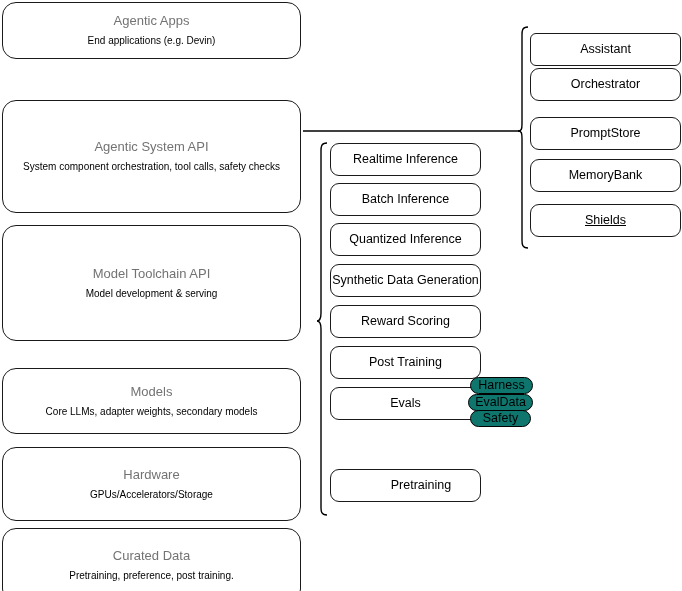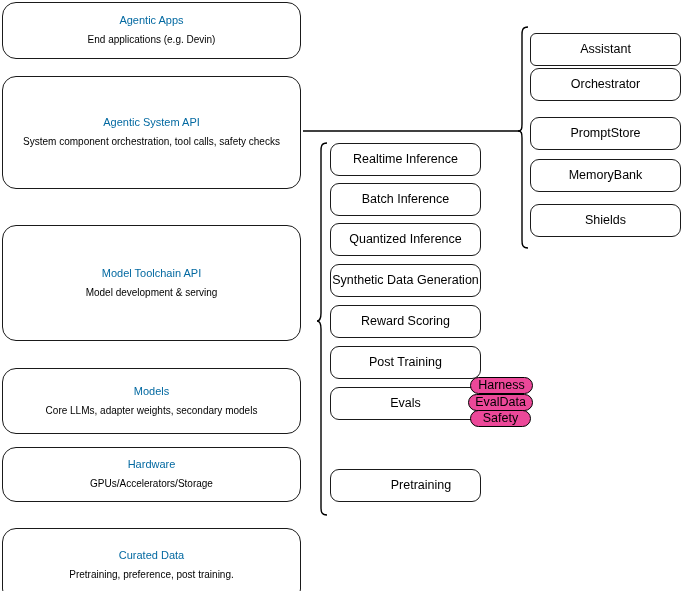--- a/index.html
+++ b/index.html
@@ -33,22 +33,22 @@
     text-align: center;
     line-height: 1.25;
   }
   
   .layer {
     border-radius: 14px;
     left: 2px;
     width: 299px;
   }
   .layer .title {
-    font-size: 11px;
-    color: #0369a1;
+    font-size: 13px;
+    color: #737373;
   }
   .layer .subtitle {
     font-size: 10px;
     color: #000;
     margin-top: 6px;
   }
   
   .cap {
     border-radius: 9px;
     height: 33px;
@@ -61,21 +61,21 @@
   .cap-right {
     left: 530px;
     width: 151px;
   }
   
   .pill {
     position: absolute;
     box-sizing: border-box;
     border: 1.5px solid #000;
     border-radius: 999px;
-    background: #ec4899;
+    background: #0f766e;
     height: 17px;
     display: flex;
     align-items: center;
     justify-content: center;
     font-size: 12.5px;
     line-height: 1;
     z-index: 5;
   }
   svg.connectors {
     position: absolute;
@@ -119,36 +119,36 @@
              C321,511 321,515 327,515"></path>
   </svg>
 
   <div class="boxlayer">
 
     <div class="box layer" style="top:2px; height:57px;">
       <div class="title">Agentic Apps</div>
       <div class="subtitle">End applications (e.g. Devin)</div>
     </div>
 
-    <div class="box layer" style="top:76px; height:113px;">
+    <div class="box layer" style="top:100px; height:113px;">
       <div class="title">Agentic System API</div>
       <div class="subtitle">System component orchestration, tool calls, safety checks</div>
     </div>
 
     <div class="box layer" style="top:225px; height:116px;">
       <div class="title">Model Toolchain API</div>
       <div class="subtitle">Model development &amp; serving</div>
     </div>
 
     <div class="box layer" style="top:368px; height:66px;">
       <div class="title">Models</div>
       <div class="subtitle">Core LLMs, adapter weights, secondary models</div>
     </div>
 
-    <div class="box layer" style="top:447px; height:55px;">
+    <div class="box layer" style="top:447px; height:74px;">
       <div class="title">Hardware</div>
       <div class="subtitle">GPUs/Accelerators/Storage</div>
     </div>
 
     <div class="box layer" style="top:528px; height:75px;">
       <div class="title">Curated Data</div>
       <div class="subtitle">Pretraining, preference, post training.</div>
     </div>
 
     <div class="box cap cap-mid" style="top:143px;">
@@ -191,18 +191,18 @@
     </div>
     <div class="box cap cap-right" style="top:68px;">
       <span>Orchestrator</span>
     </div>
     <div class="box cap cap-right" style="top:117px;">
       <span>PromptStore</span>
     </div>
     <div class="box cap cap-right" style="top:159px;">
       <span>MemoryBank</span>
     </div>
-    <div class="box cap cap-right" style="top:204px;">
+    <div class="box cap cap-right" style="top:204px;text-decoration:underline;">
       <span>Shields</span>
     </div>
 
   </div>
 </div>
 
 </body></html>

